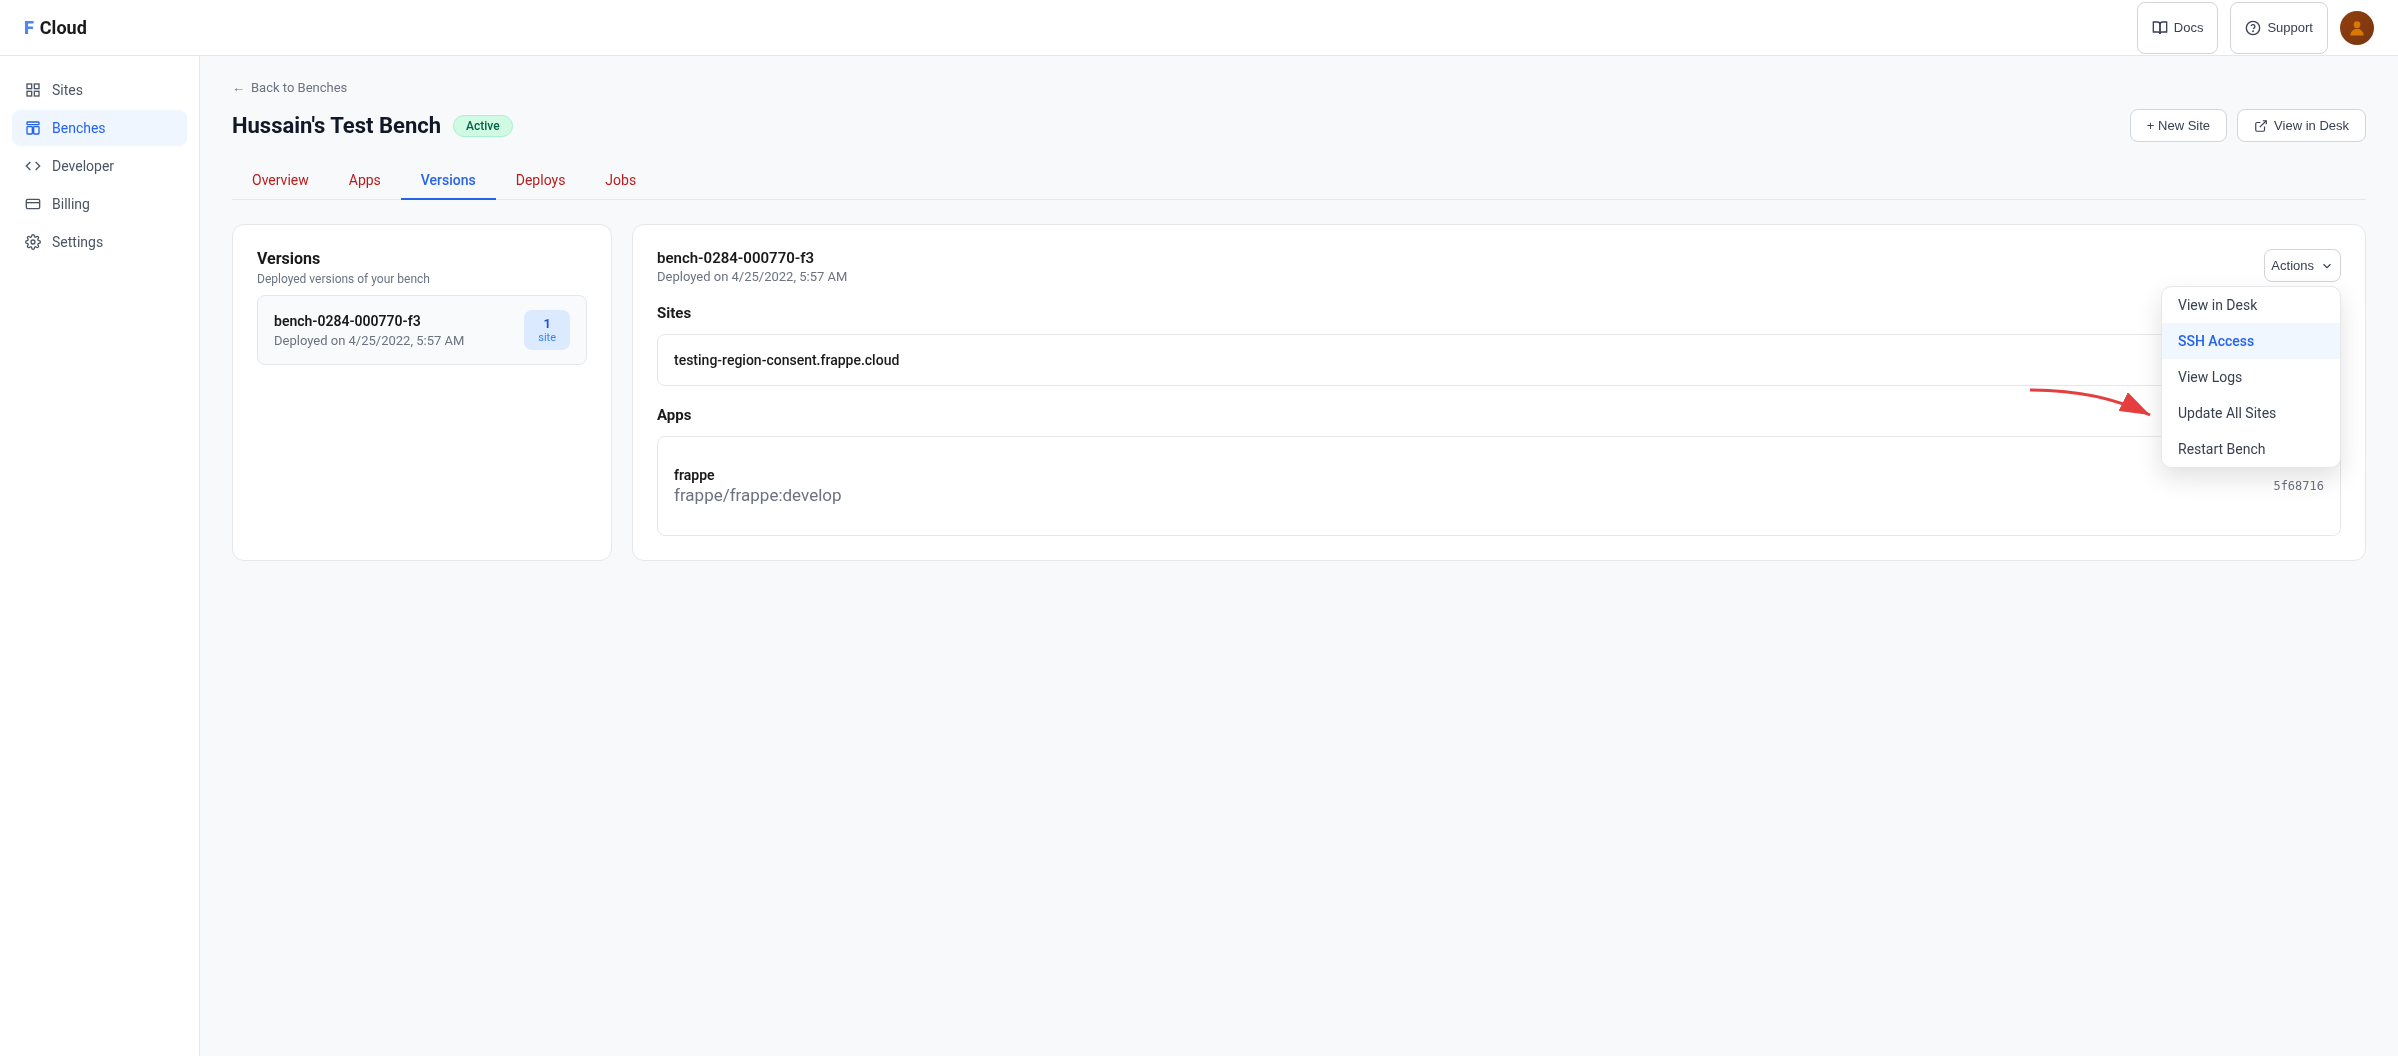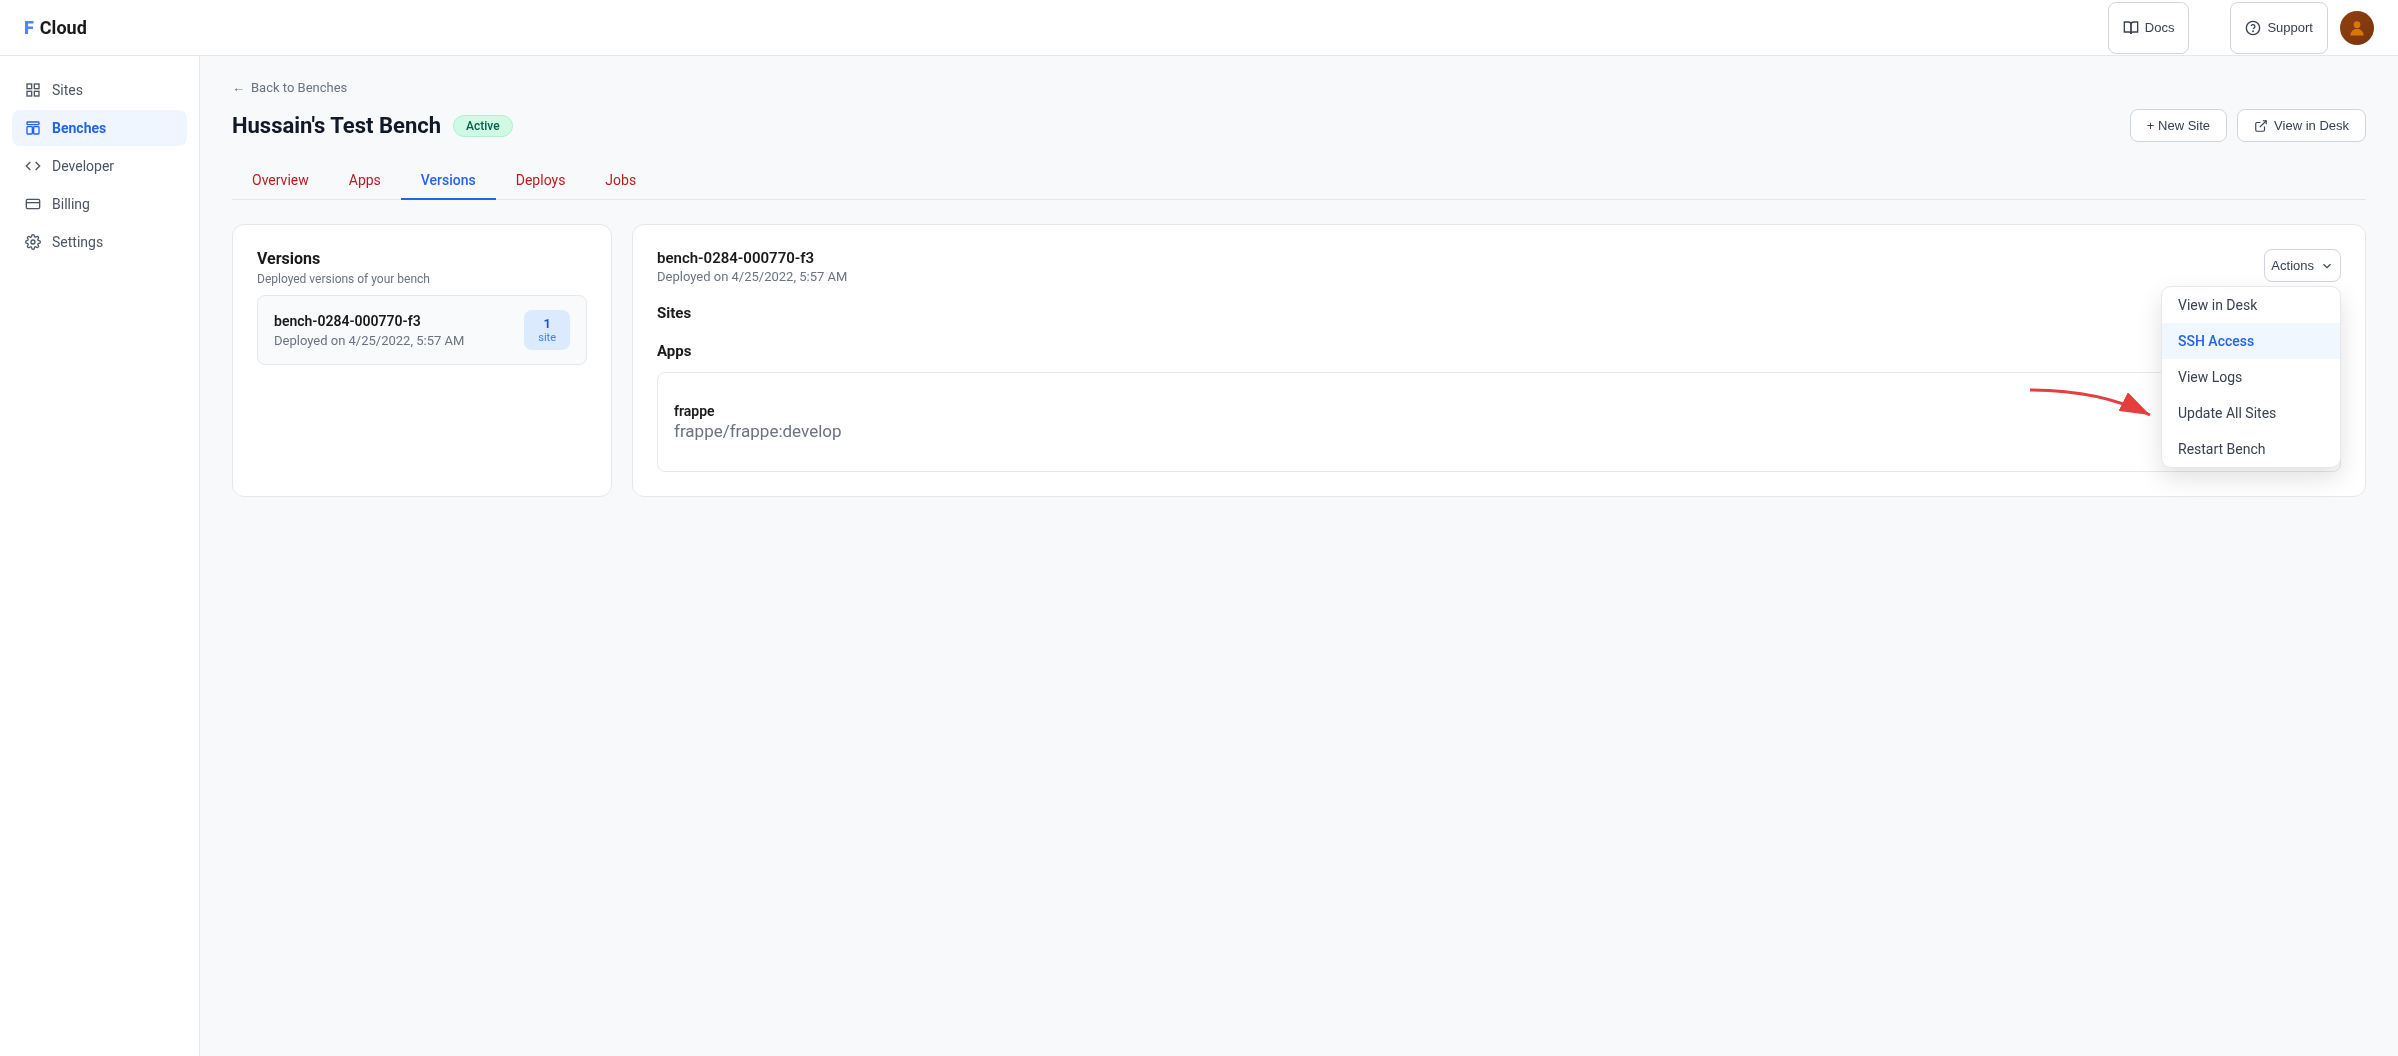--- a/index.html
+++ b/index.html
@@ -9,27 +9,27 @@
     .app-wrapper { display: flex; flex-direction: column; height: 100vh; }
     .top-nav { display: flex; align-items: center; justify-content: space-between; padding: 0 24px; height: 56px; background: #fff; border-bottom: 1px solid #e5e7eb; }
     .main-layout { display: flex; flex: 1; overflow: hidden; }
     .sidebar { width: 200px; background: #fff; border-right: 1px solid #e5e7eb; padding: 16px 12px; flex-shrink: 0; }
     .content { flex: 1; overflow-y: auto; padding: 24px 32px; }
 
     
     .brand { display: flex; align-items: center; gap: 6px; font-size: 18px; font-weight: 700; color: #1a1a1a; }
     .brand-f { color: #4f86f7; font-weight: 900; }
     .nav-actions { display: flex; align-items: center; gap: 12px; }
-    .nav-btn { display: flex; align-items: center; gap: 6px; padding: 17px 14px; border: 1px solid #d1d5db; border-radius: 8px; background: #fff; cursor: pointer; font-size: 13px; color: #374151; margin-left: 29px; }
+    .nav-btn { display: flex; align-items: center; gap: 6px; padding: 17px 14px; border: 1px solid #d1d5db; border-radius: 8px; background: #fff; cursor: pointer; font-size: 13px; color: #374151; }
     .avatar { width: 34px; height: 34px; border-radius: 50%; background: #9ca3af; overflow: hidden; cursor: pointer; }
     .avatar-img { width: 100%; height: 100%; object-fit: cover; background: linear-gradient(135deg, #6b7280, #4b5563); }
 
     
     .sidebar-item { display: flex; align-items: center; gap: 10px; padding: 9px 12px; border-radius: 8px; cursor: pointer; color: #4b5563; font-size: 14px; margin-bottom: 2px; }
-    .sidebar-item.active { background: #eff6ff; color: #2563eb; font-weight: 700; }
+    .sidebar-item.active { background: #eff6ff; color: #2563eb; font-weight: 400; }
     .sidebar-icon { width: 18px; height: 18px; display: flex; align-items: center; justify-content: center; flex-shrink: 0; }
 
     
     .breadcrumb { display: flex; align-items: center; gap: 6px; color: #6b7280; font-size: 13px; margin-bottom: 14px; cursor: pointer; }
 
     
     .page-header { display: flex; align-items: center; justify-content: space-between; margin-bottom: 20px; }
     .page-title-area { display: flex; align-items: center; gap: 12px; }
     .page-title { font-size: 22px; font-weight: 700; color: #111827; }
     .status-badge { padding: 3px 12px; border-radius: 999px; font-size: 12px; font-weight: 500; background: #d1fae5; color: #065f46; border: 1px solid #a7f3d0; }
@@ -273,20 +273,27 @@
                 <marker id="arrowhead" markerWidth="10" markerHeight="7" refX="10" refY="3.5" orient="auto">
                   <polygon points="0 0, 10 3.5, 0 7" fill="#e53e3e"></polygon>
                 </marker>
               </defs>
               <path d="M10 10 Q80 10 130 35" stroke="#e53e3e" stroke-width="3" fill="none" marker-end="url(#arrowhead)"></path>
             </svg>
           </div>
 
           <div>
             <h3 class="section-title">Sites</h3>
+            <div class="site-row">
+              <span class="site-name">testing-region-consent.frappe.cloud</span>
+              <div style="display:flex; align-items:center; gap:16px;">
+                <span class="site-status">Active</span>
+                <span class="site-created">Creat... month</span>
+              </div>
+            </div>
           </div>
 
           <div class="apps-section">
             <h3 class="section-title">Apps</h3>
             <div class="app-row">
               <div>
                 <div class="app-name">frappe</div>
                 <div class="app-branch">frappe/frappe:develop</div>
               </div>
               <span class="app-hash">5f68716</span>

